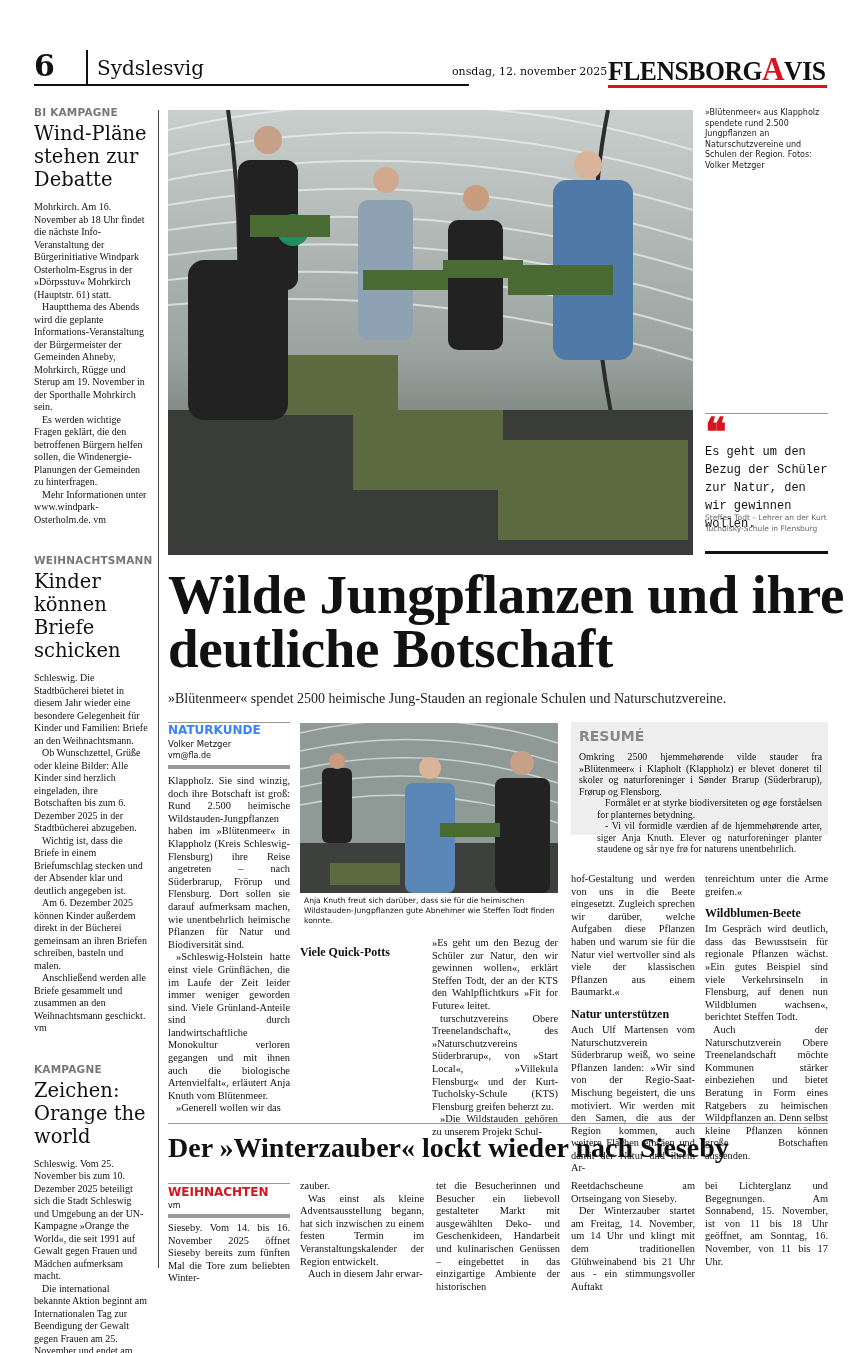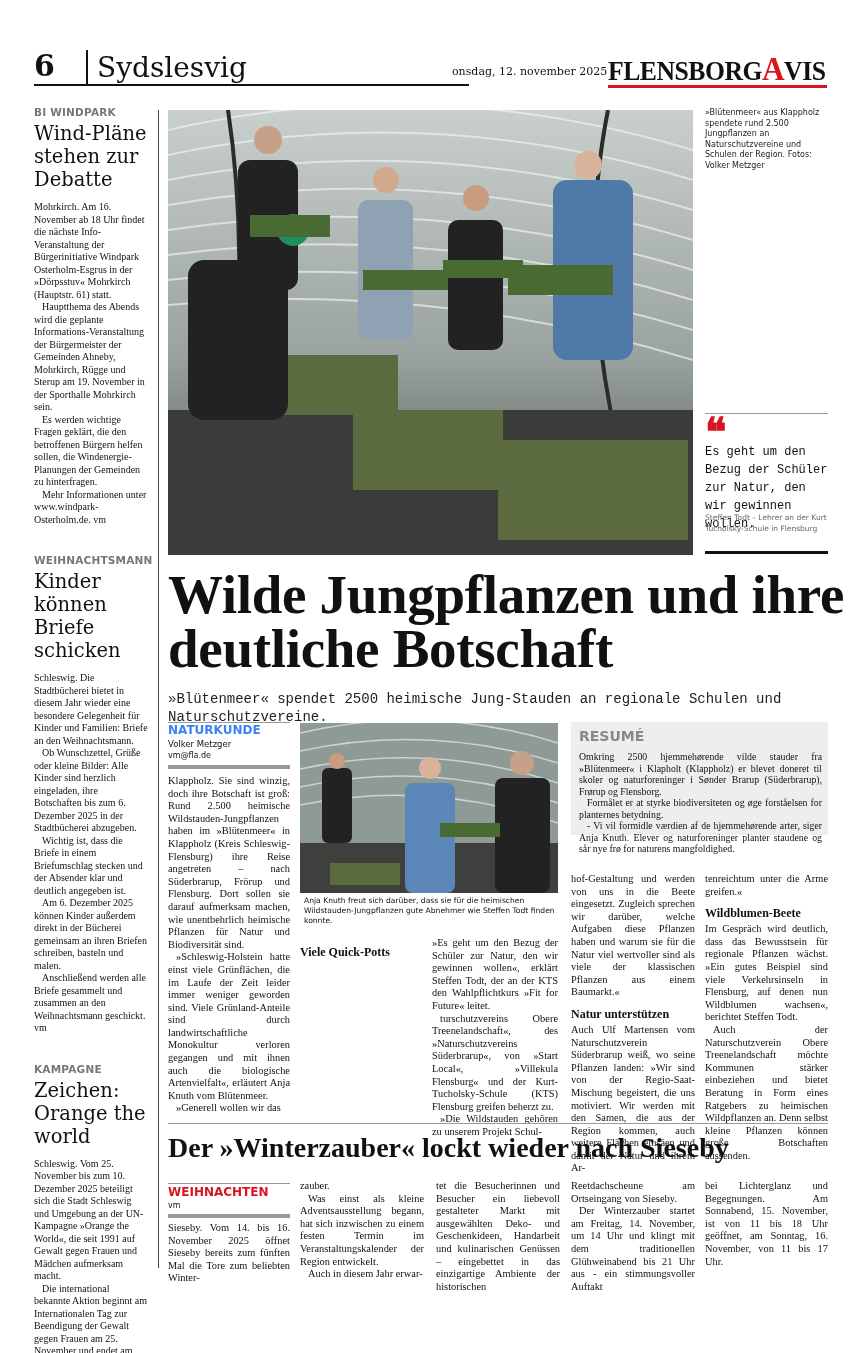--- a/index.html
+++ b/index.html
@@ -3,21 +3,21 @@
 <meta charset="utf-8">
 <style>
   * { box-sizing: border-box; margin: 0; padding: 0; }
   html, body { width: 862px; height: 1353px; background: #fff; overflow: hidden; }
   body { position: relative; font-family: "DejaVu Serif", serif; color: #111; }
   .abs { position: absolute; }
 
   
   .page-num { left: 34px; top: 49px; font-family: "DejaVu Serif", serif; font-weight: bold; font-size: 30px; line-height: 34px; }
   .section-divider { left: 86px; top: 50px; width: 2px; height: 34px; background: #111; }
-  .section-name { left: 97px; top: 55px; font-family: "DejaVu Serif", serif; font-size: 28px; line-height: 26px; }
+  .section-name { left: 97px; top: 55px; font-family: "DejaVu Serif", serif; font-size: 20px; line-height: 26px; }
   .header-rule { left: 34px; top: 84px; width: 435px; height: 2px; background: #111; }
   .date { left: 452px; top: 65px; font-size: 11px; font-family: "DejaVu Serif", serif; }
   .logo { left: 608px; top: 54px; font-family: "Liberation Serif", serif; font-weight: bold; font-size: 27px; letter-spacing: -0.5px; line-height: 30px; white-space: nowrap; transform: scaleX(0.95); transform-origin: left; }
   .logo .accent { color: #d7141f; font-size: 33px; }
   .logo-rule { left: 608px; top: 85px; width: 219px; height: 3px; background: #d7141f; }
 
   
   .left-col { left: 34px; top: 106px; width: 114px; }
   .left-border { left: 158px; top: 110px; width: 1px; height: 1158px; background: #444; }
   .kicker { font-family: "DejaVu Sans", sans-serif; font-weight: bold; font-size: 10.5px; color: #777; letter-spacing: 0.2px; margin-bottom: 4px; }
@@ -33,21 +33,21 @@
 
   
   .quote-rule-top { left: 705px; top: 413px; width: 123px; height: 1px; background: #999; }
   .quote-mark { left: 705px; top: 412px; color: #d7141f; font-family: "DejaVu Serif", serif; font-weight: bold; font-size: 40px; line-height: 40px; }
   .quote-text { left: 705px; top: 443px; width: 125px; font-family: Liberation Mono, monospace; font-size: 12px; line-height: 18px; color: #111; }
   .quote-attr { left: 705px; top: 513px; width: 123px; font-family: "DejaVu Sans", sans-serif; font-size: 7.5px; line-height: 10.5px; color: #666; }
   .quote-rule-bottom { left: 705px; top: 551px; width: 123px; height: 3px; background: #111; }
 
   
   .main-head { left: 168px; top: 568px; width: 680px; font-family: "Liberation Serif", serif; font-weight: bold; font-size: 55px; line-height: 54px; letter-spacing: -0.3px; }
-  .subhead { left: 168px; top: 690px; width: 680px; font-family: Liberation Mono, monospace; font-size: 14px; line-height: 18px; color: #222; }
+  .subhead { left: 168px; top: 690px; width: 680px; font-family: Liberation Serif, serif; font-size: 14px; line-height: 18px; color: #222; }
 
   
   .nat-rule { left: 168px; top: 722px; width: 122px; height: 1px; background: #999; }
   .nat-kicker { left: 168px; top: 723px; font-family: "DejaVu Sans", sans-serif; font-weight: bold; color: #3b82f6; font-size: 12px; line-height: 15px; }
   .nat-author { left: 168px; top: 739px; font-family: "DejaVu Sans", sans-serif; font-size: 8.5px; line-height: 11px; }
   .nat-email { left: 168px; top: 751px; font-family: "DejaVu Sans", sans-serif; font-size: 8px; line-height: 10px; }
   .nat-rule2 { left: 168px; top: 765px; width: 122px; height: 4px; background: #999; }
 
   .col-body { font-family: "Liberation Serif", serif; font-size: 10.4px; line-height: 12.6px; text-align: justify; }
   .col-body p + p { text-indent: 8px; }
@@ -57,21 +57,21 @@
   .col1 { left: 168px; top: 775px; width: 122px; }
   .photo2 { left: 300px; top: 723px; width: 258px; height: 170px; overflow: hidden; background: #6d7472; }
   .photo2-caption { left: 304px; top: 896px; width: 260px; font-family: "DejaVu Sans", sans-serif; font-size: 7.6px; line-height: 10px; }
   .col2 { left: 300px; top: 937px; width: 124px; }
   .col3 { left: 432px; top: 937px; width: 126px; }
 
   
   .resume { left: 571px; top: 722px; width: 257px; height: 113px; background: #eeeeee; padding: 6px 6px 16px 8px; }
   .resume-title { font-family: "DejaVu Sans", sans-serif; font-weight: bold; font-size: 14px; color: #888; line-height: 16px; margin-bottom: 7px; }
   .resume-body { font-family: "Liberation Serif", serif; font-size: 9.8px; line-height: 11.5px; text-align: justify; }
-  .resume-body p + p { text-indent: 8px; }
+  .resume-body p + p { text-indent: 8px; margin-left: 18px; }
 
   .col4 { left: 571px; top: 873px; width: 124px; }
   .col5 { left: 705px; top: 873px; width: 123px; }
 
   
   .wz-rule { left: 168px; top: 1123px; width: 660px; height: 1px; background: #999; }
   .wz-head { left: 168px; top: 1130px; width: 680px; font-family: "Liberation Serif", serif; font-weight: bold; font-size: 28px; line-height: 36px; }
   .wz-rule2 { left: 168px; top: 1183px; width: 122px; height: 1px; background: #999; }
   .wz-kicker { left: 168px; top: 1185px; font-family: "DejaVu Sans", sans-serif; font-weight: bold; color: #d7141f; font-size: 12px; line-height: 15px; }
   .wz-author { left: 168px; top: 1201px; font-family: "DejaVu Sans", sans-serif; font-size: 8px; line-height: 10px; }
@@ -90,21 +90,21 @@
 <div class="abs section-name">Sydslesvig</div>
 <div class="abs header-rule"></div>
 <div class="abs date">onsdag, 12. november 2025</div>
 <div class="abs logo">
   <span>FLENSBORG</span><span class="accent">A</span><span>VIS</span>
 </div>
 <div class="abs logo-rule"></div>
 
 <div class="abs left-col">
   <div class="left-story">
-    <div class="kicker">BI WINDPARK</div>
+    <div class="kicker">BI KAMPAGNE</div>
     <div class="left-head">Wind-Pläne stehen zur Debatte</div>
     <div class="body-small">
       <p>Mohrkirch. Am 16. November ab 18 Uhr findet die nächste Info-Veranstaltung der Bürgerinitiative Windpark Osterholm-Esgrus in der »Dörpsstuv« Mohrkirch (Hauptstr. 61) statt.</p>
       <p>Hauptthema des Abends wird die geplante Informations-Veranstaltung der Bürgermeister der Gemeinden Ahneby, Mohrkirch, Rügge und Sterup am 19. November in der Sporthalle Mohrkirch sein.</p>
       <p>Es werden wichtige Fragen geklärt, die den betroffenen Bürgern helfen sollen, die Windenergie-Planungen der Gemeinden zu hinterfragen.</p>
       <p>Mehr Informationen unter www.windpark-Osterholm.de. vm</p>
     </div>
   </div>
   <div class="left-story">
     <div class="kicker">WEIHNACHTSMANN</div>
@@ -232,21 +232,21 @@
   <p>»Es geht um den Bezug der Schüler zur Natur, den wir gewinnen wollen«, erklärt Steffen Todt, der an der KTS den Wahlpflichtkurs »Fit for Future« leitet.</p>
   <p>turschutzvereins Obere Treenelandschaft«, des »Naturschutzvereins Süderbrarup«, von »Start Local«, »Villekula Flensburg« und der Kurt-Tucholsky-Schule (KTS) Flensburg greifen beherzt zu.</p>
   <p>»Die Wildstauden gehören zu unserem Projekt Schul-</p>
 </div>
 
 <div class="abs resume">
   <div class="resume-title">RESUMÉ</div>
   <div class="resume-body">
     <p>Omkring 2500 hjemmehørende vilde stauder fra »Blütenmeer« i Klapholt (Klappholz) er blevet doneret til skoler og naturforeninger i Sønder Brarup (Süderbrarup), Frørup og Flensborg.</p>
     <p>Formålet er at styrke biodiversiteten og øge forståelsen for planternes betydning.</p>
-    <p>- Vi vil formidle værdien af de hjemmehørende arter, siger Anja Knuth. Elever og naturforeninger planter staudene og sår nye frø for naturens mangfoldighed.</p>
+    <p>- Vi vil formidle værdien af de hjemmehørende arter, siger Anja Knuth. Elever og naturforeninger planter staudene og sår nye frø for naturens unentbehrlich.</p>
   </div>
 </div>
 
 <div class="abs col-body col4">
   <p>hof-Gestaltung und werden von uns in die Beete eingesetzt. Zugleich sprechen wir darüber, welche Aufgaben diese Pflanzen haben und warum sie für die Natur viel wertvoller sind als viele der klassischen Pflanzen aus einem Baumarkt.«</p>
   <h4>Natur unterstützen</h4>
   <p>Auch Ulf Martensen vom Naturschutzverein Süderbrarup weiß, wo seine Pflanzen landen: »Wir sind von der Regio-Saat-Mischung begeistert, die uns motiviert. Wir werden mit den Samen, die aus der Region kommen, auch weitere Flächen einsäen und damit der Natur und ihrem Ar-</p>
 </div>
 <div class="abs col-body col5">
   <p>tenreichtum unter die Arme greifen.«</p>

